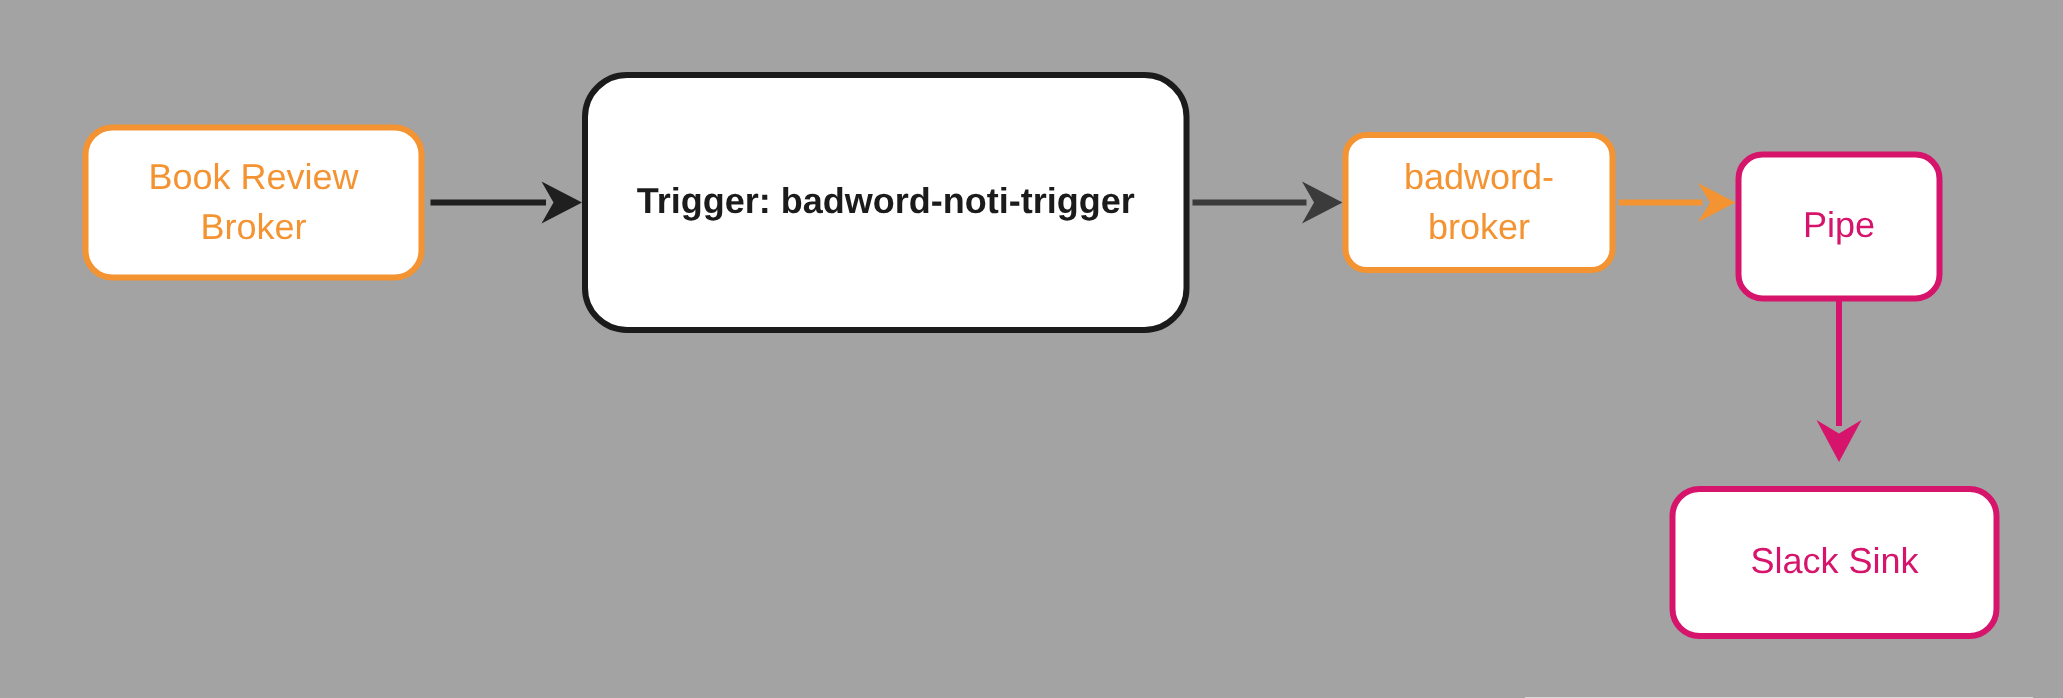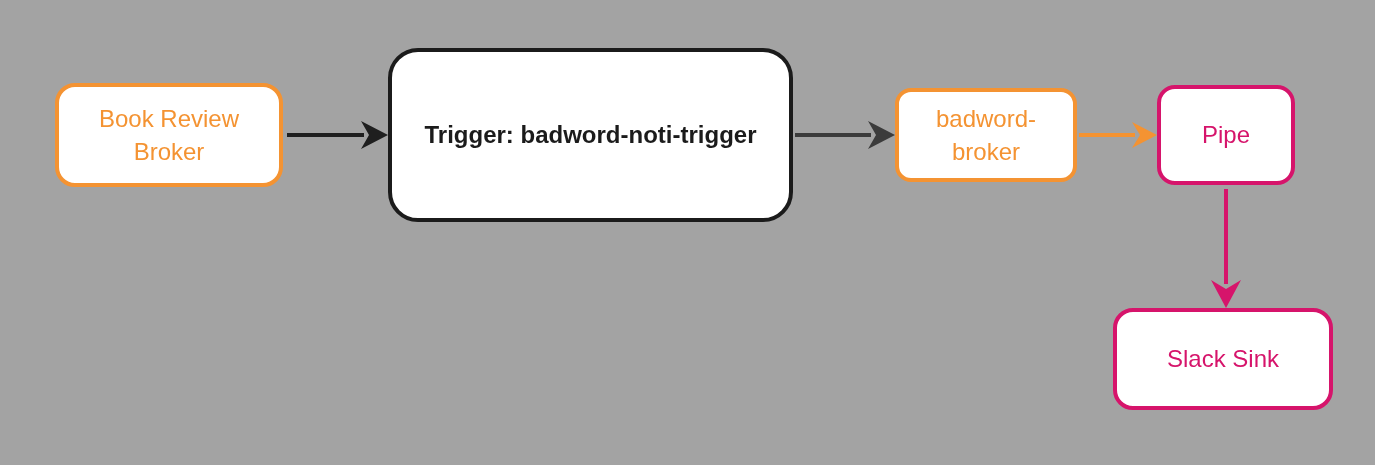--- a/index.html
+++ b/index.html
@@ -34,20 +34,21 @@
     font-size: 24px;
     line-height: 1.38;
   }
   .node.orange {
     border: 4px solid var(--c-orange);
     color: var(--c-orange);
   }
   .node.pink {
     border: 4px solid var(--c-pink);
     color: var(--c-pink);
+    margin-top: 16px;
   }
   .node.dark {
     border: 4px solid var(--c-ink);
     color: var(--c-ink);
   }
   .node-book {
     left: 55px; top: 83px; width: 228px; height: 104px;
     border-radius: 20px;
     padding: 0 36px;
   }

